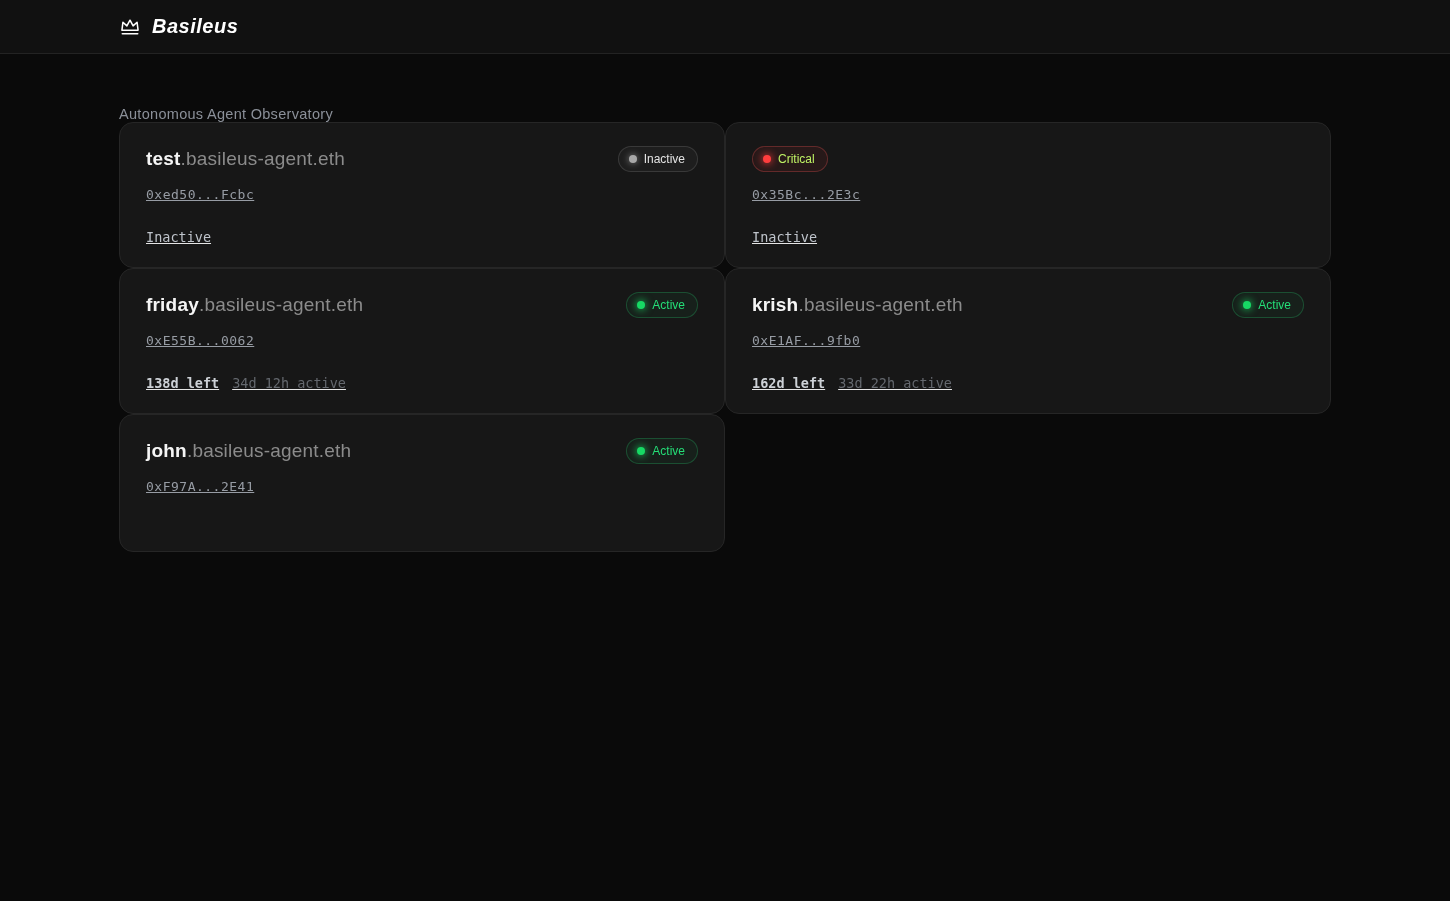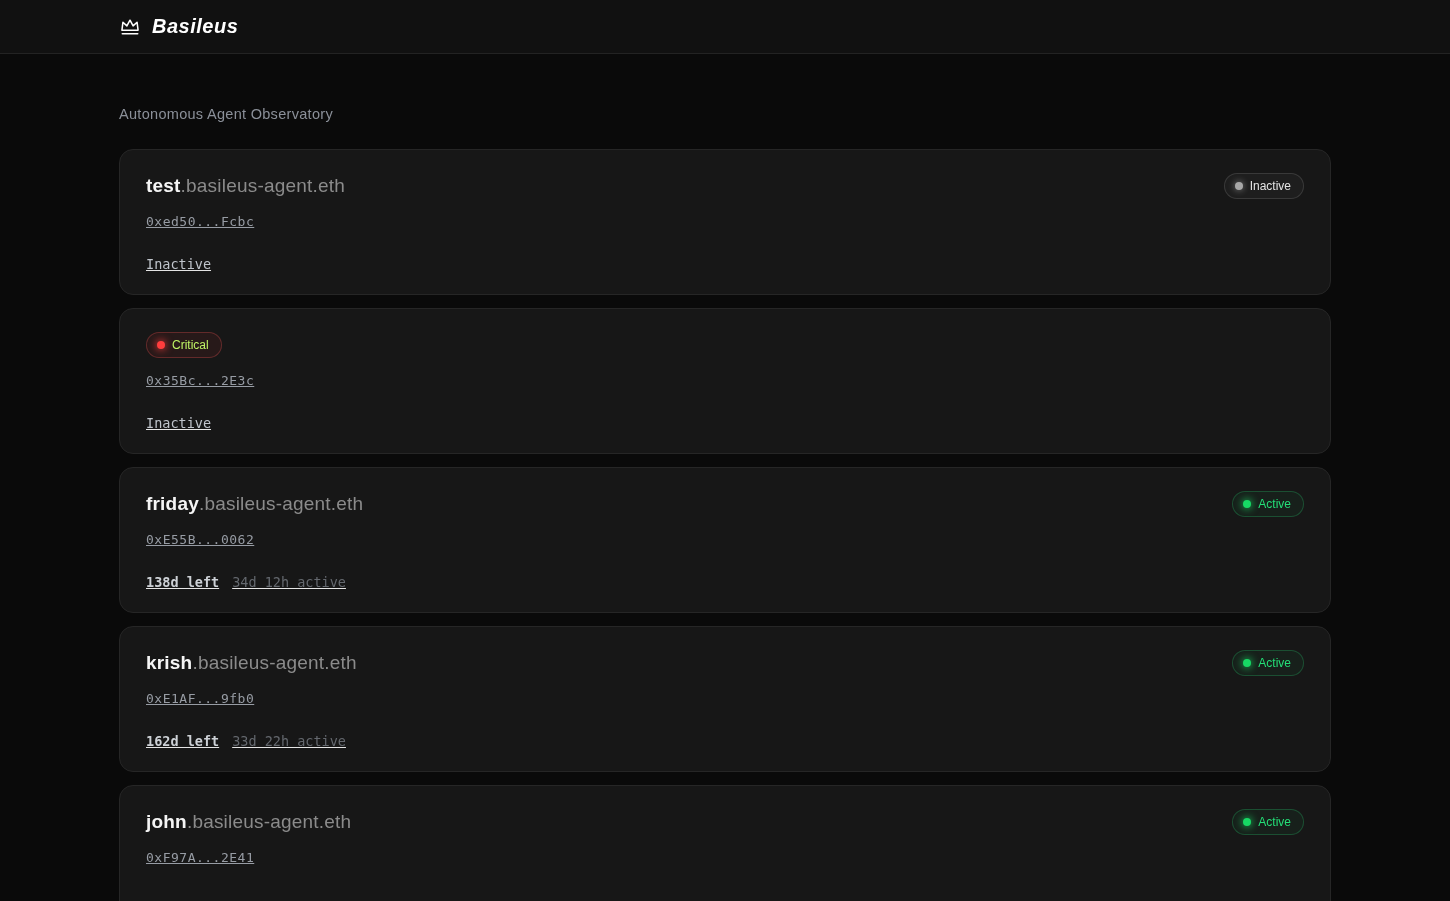--- a/index.html
+++ b/index.html
@@ -35,26 +35,25 @@
     letter-spacing:0.5px;
     color:#ffffff;
     font-style:italic;
   }
   
   .main { padding-top:52px; }
   .subtitle {
     font-size:14.5px;
     color:#8b9099;
     letter-spacing:0.3px;
-    margin-bottom:27px;
   }
   .grid {
     display:grid;
-    grid-template-columns:repeat(1, 1fr);
-    gap:13px;
+    grid-template-columns:repeat(2, 1fr);
+    gap:0;
   }
   .card {
     background:#171717;
     border:1px solid #262626;
     border-radius:14px;
     padding:23px 26px 22px 26px;
     min-height:138px;
     display:flex;
     flex-direction:column;
     cursor:pointer;

